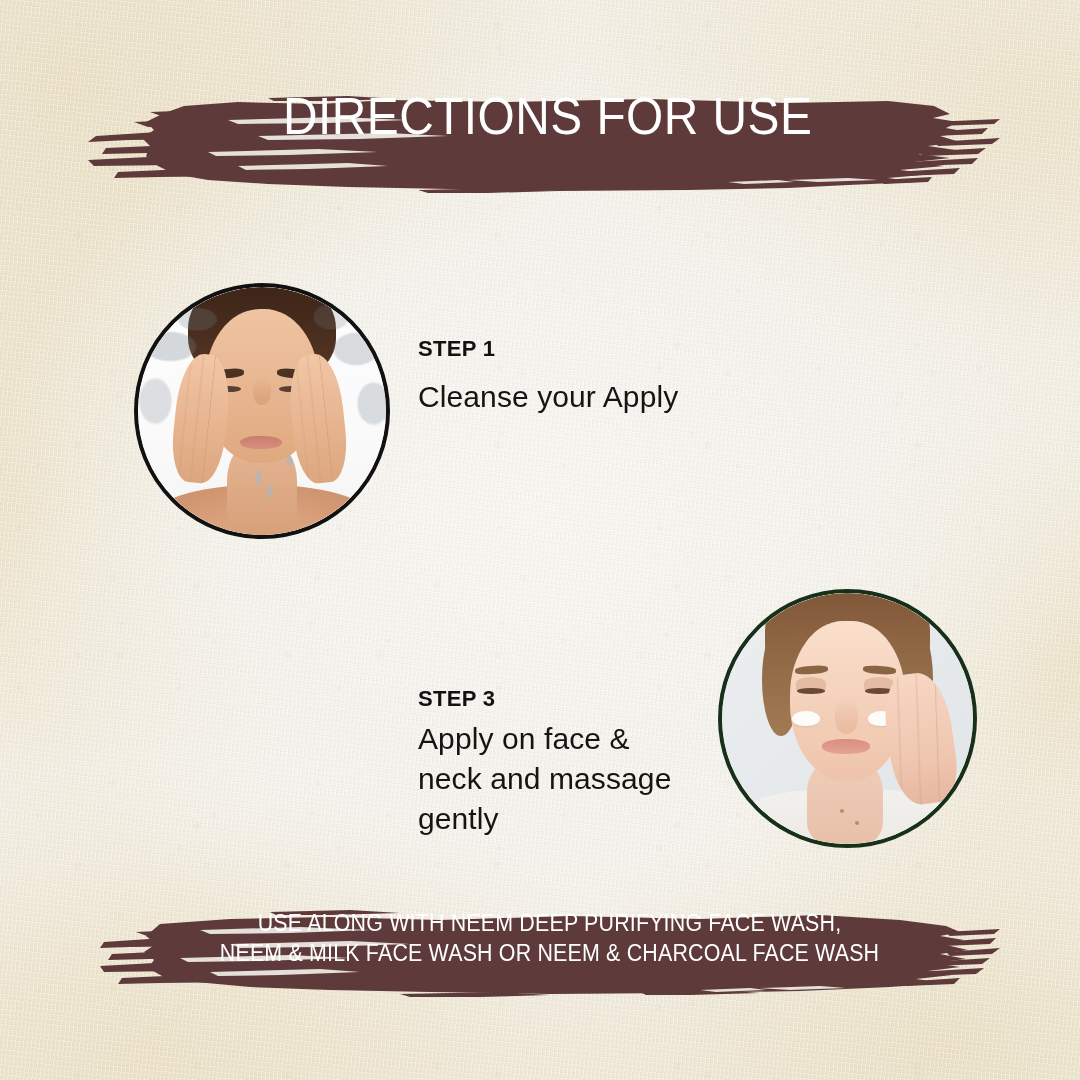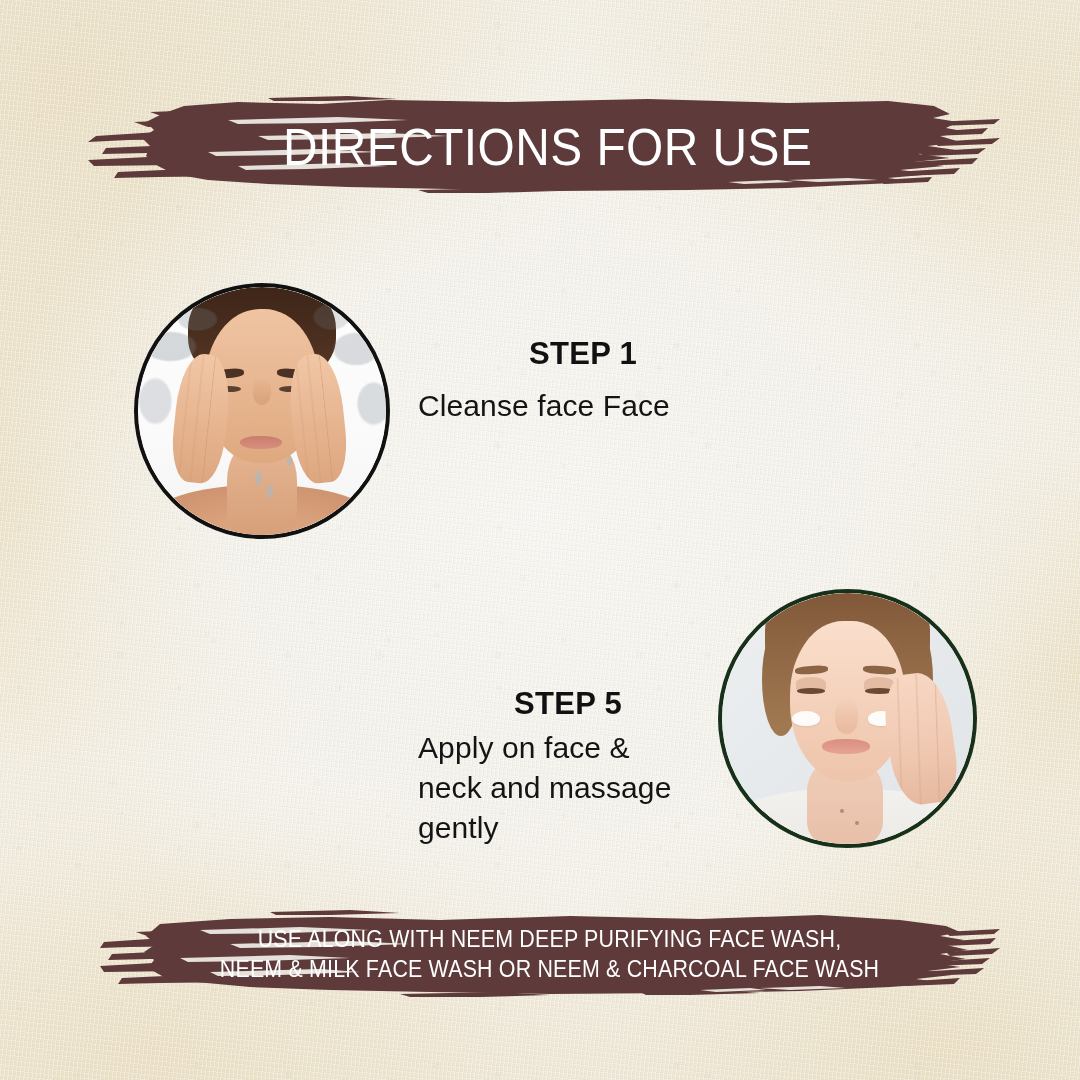--- a/index.html
+++ b/index.html
@@ -58,21 +58,21 @@
       radial-gradient(circle at 55% 82%, rgba(176,164,136,0.09) 0 3px, rgba(0,0,0,0) 4px),
       radial-gradient(circle at 90% 76%, rgba(176,164,136,0.10) 0 2px, rgba(0,0,0,0) 3px),
       radial-gradient(circle at 46% 52%, rgba(176,164,136,0.07) 0 4px, rgba(0,0,0,0) 5px);
     background-size: 160px 160px, 210px 210px, 190px 190px, 240px 240px, 175px 175px, 205px 205px, 230px 230px, 260px 260px;
   }
 
   
   .banner {
     position: absolute;
     display: flex;
-    align-items: center;
+    align-items: flex-start;
     justify-content: center;
   }
   .banner svg {
     position: absolute;
     inset: 0;
     width: 100%;
     height: 100%;
     display: block;
   }
   .banner-text {
@@ -139,26 +139,25 @@
     position: absolute;
     inset: 0;
     overflow: hidden;
     border-radius: 50%;
   }
 
   .step-text {
     position: absolute;
   }
   .step-label {
-    font-size: 31px;
+    font-size: 22px;
     font-weight: bold;
     color: #111111;
     letter-spacing: 0.3px;
     line-height: 1;
-    text-align: center;
   }
   .step-desc {
     font-size: 30px;
     font-weight: 400;
     color: #141414;
     line-height: 1.33;
     letter-spacing: 0.1px;
     white-space: pre-line;
   }
   #step1-text { left: 418px; top: 338px; width: 330px; }
@@ -456,25 +455,25 @@
         <div class="s1-splash"></div>
         <div class="s1-drop" style="left:47%;top:74%;width:3%;height:6%;"></div>
         <div class="s1-drop" style="left:52%;top:80%;width:2.4%;height:5%;"></div>
         <div class="s1-drop" style="left:60%;top:68%;width:2%;height:4%;"></div>
       </div>
     </div>
   </div>
 
   <div class="step-text" id="step1-text">
     <div class="step-label">STEP 1</div>
-    <div class="step-desc">Cleanse face Face</div>
+    <div class="step-desc">Cleanse your Apply</div>
   </div>
 
   <div class="step-text" id="step2-text">
-    <div class="step-label">STEP 5</div>
+    <div class="step-label">STEP 3</div>
     <div class="step-desc">Apply on face &amp;
 neck and massage
 gently</div>
   </div>
 
   <div class="step-photo" id="step2-photo">
     <div class="photo-inner">
       <div class="scene">
         <div class="s2-bg"></div>
         <div class="s2-shoulder"></div>

